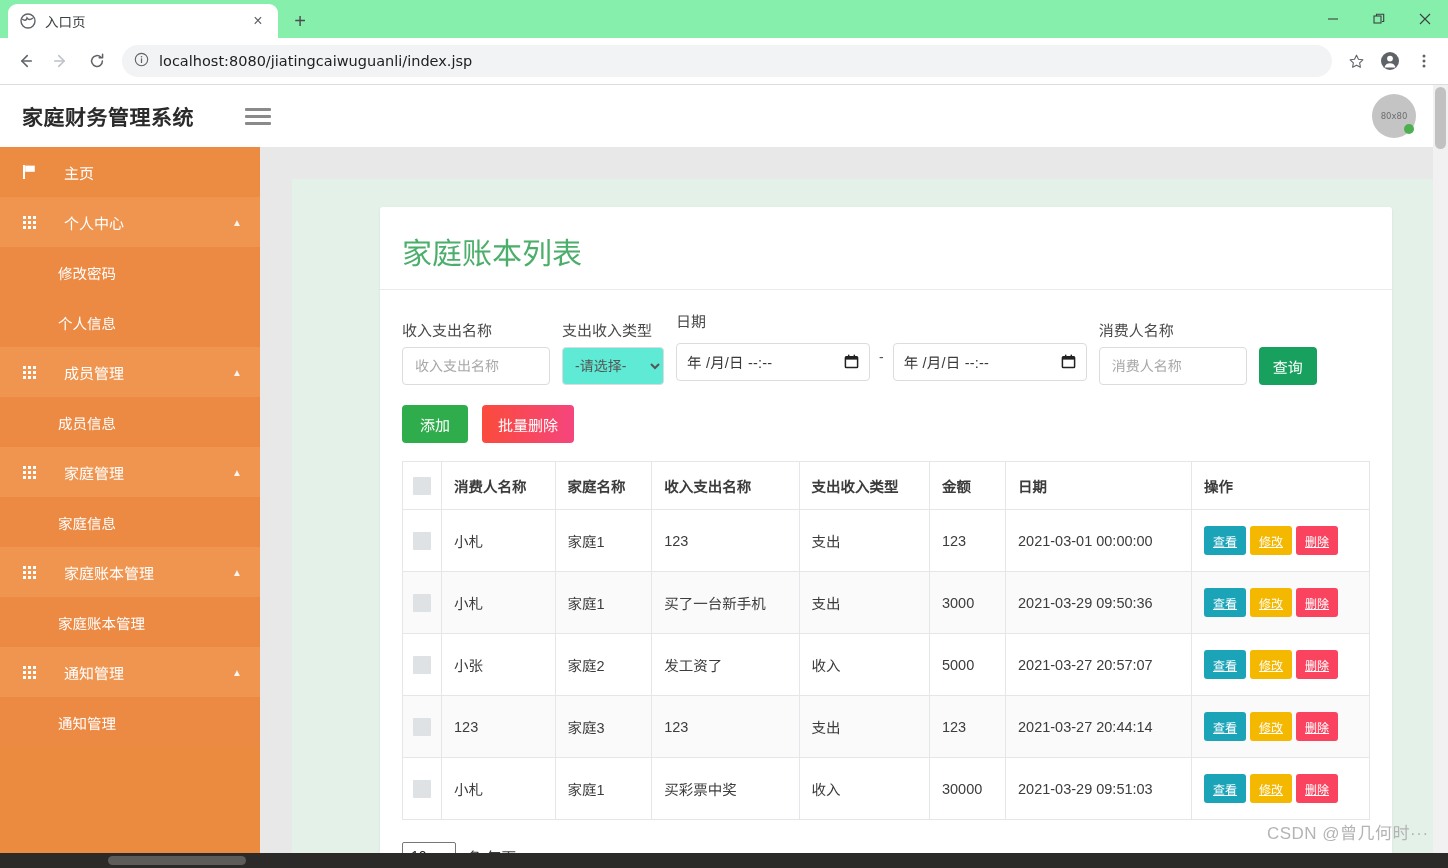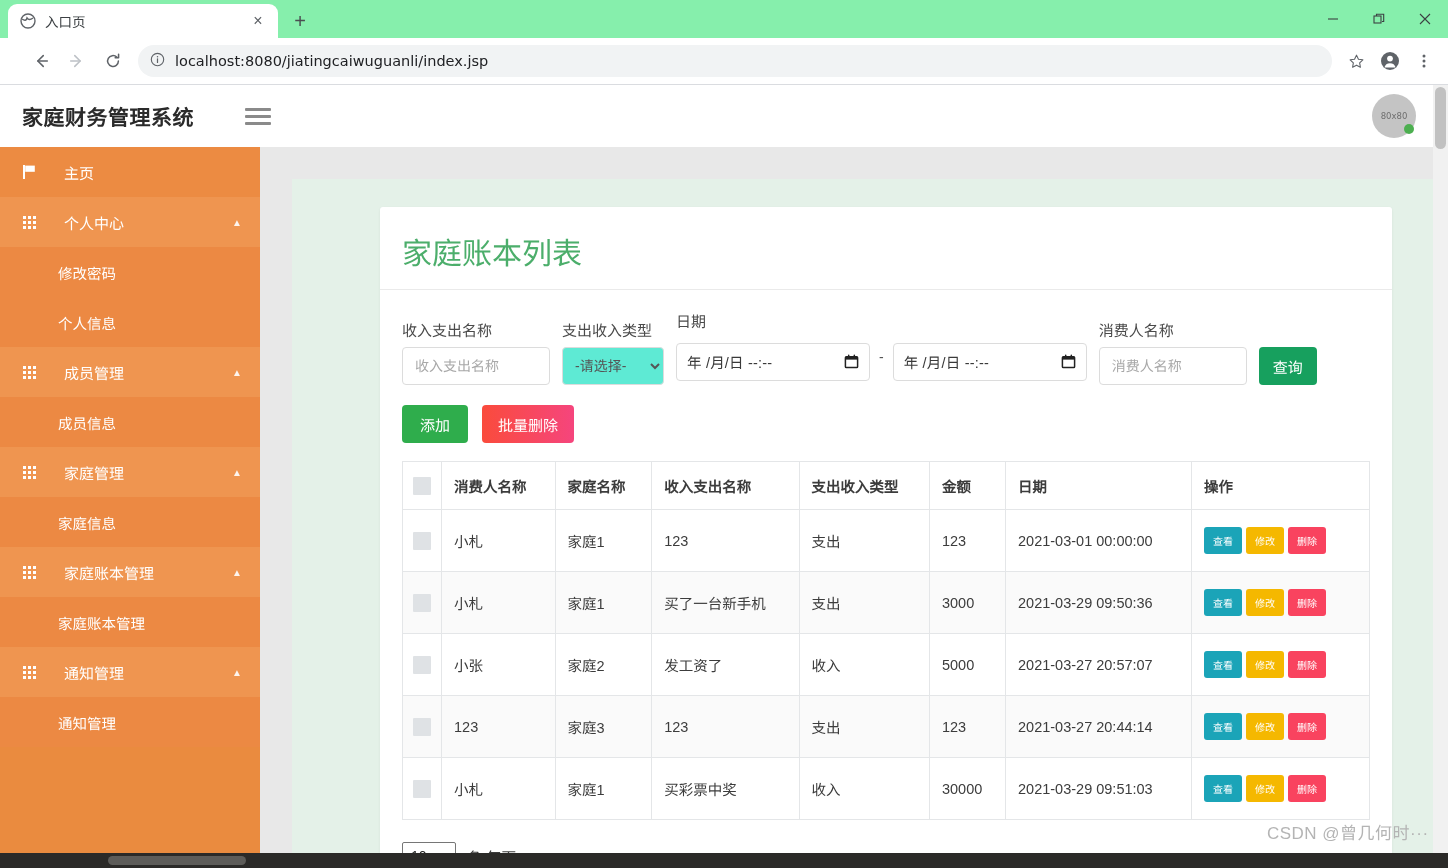--- a/index.html
+++ b/index.html
@@ -43,21 +43,21 @@
   .wincontrols {
     position: absolute; right: 0; top: 0; height: 38px; display: flex;
   }
   .wc {
     width: 46px; height: 38px; display: flex; align-items: center;
     justify-content: center; cursor: pointer; color: #3c4043;
   }
 
   .toolbar {
     height: 46px; background: #ffffff; display: flex; align-items: center;
-    padding: 0 8px; gap: 2px; flex: none; margin-left: 16px;
+    padding: 0 8px; gap: 2px; flex: none;
   }
   .navbtn {
     width: 34px; height: 34px; border-radius: 50%; display: flex;
     align-items: center; justify-content: center; cursor: pointer;
     color: #5f6368; flex: none;
   }
   .navbtn.disabled { color: #bdc1c6; }
   .omnibox {
     flex: 1; height: 32px; background: #f1f3f4; border-radius: 16px;
     display: flex; align-items: center; padding: 0 12px; gap: 10px;
@@ -195,23 +195,24 @@
   tbody tr { height: 62px; }
   tbody tr:nth-child(even) { background: #fafafa; }
   .cbcell { width: 36px; padding: 13px 10px; }
   .cbox {
     width: 18px; height: 18px; background: #dfe2e5; border: none;
     border-radius: 1px; display: block; cursor: pointer;
   }
   .opcell { width: 178px; }
   .op-btns { display: flex; gap: 4px; }
   .opbtn {
-    border: none; border-radius: 3px; color: #fff; font-size: 10px;
+    border: none; border-radius: 3px; color: #fff; font-size: 12px;
     padding: 6px 9px; cursor: pointer;
     font-family: "Liberation Sans", sans-serif;
+    text-decoration: underline;
   }
   .op-view { background: #1ba4b8; }
   .op-edit { background: #f5b800; }
   .op-del { background: #f9435f; }
 
   
   .pager { display: flex; align-items: center; margin-top: 22px; gap: 11px; }
   .pagesel {
     height: 28px; font-size: 14px; border: 1px solid #767676;
     border-radius: 2px; padding: 0 4px; background: #fff; color: #222;

